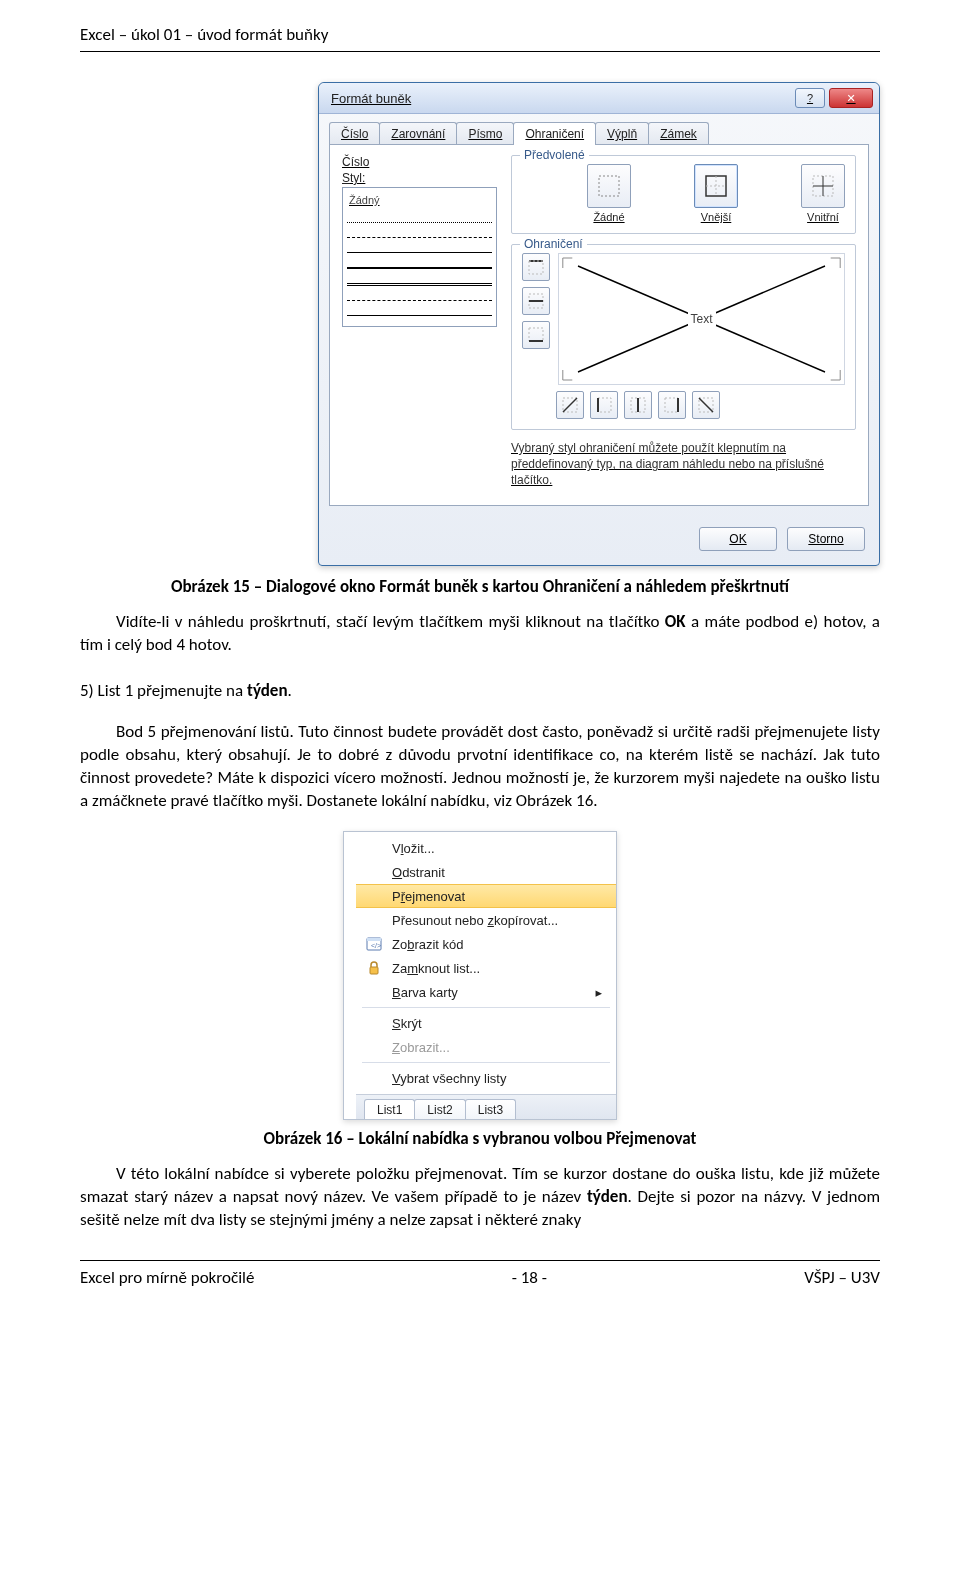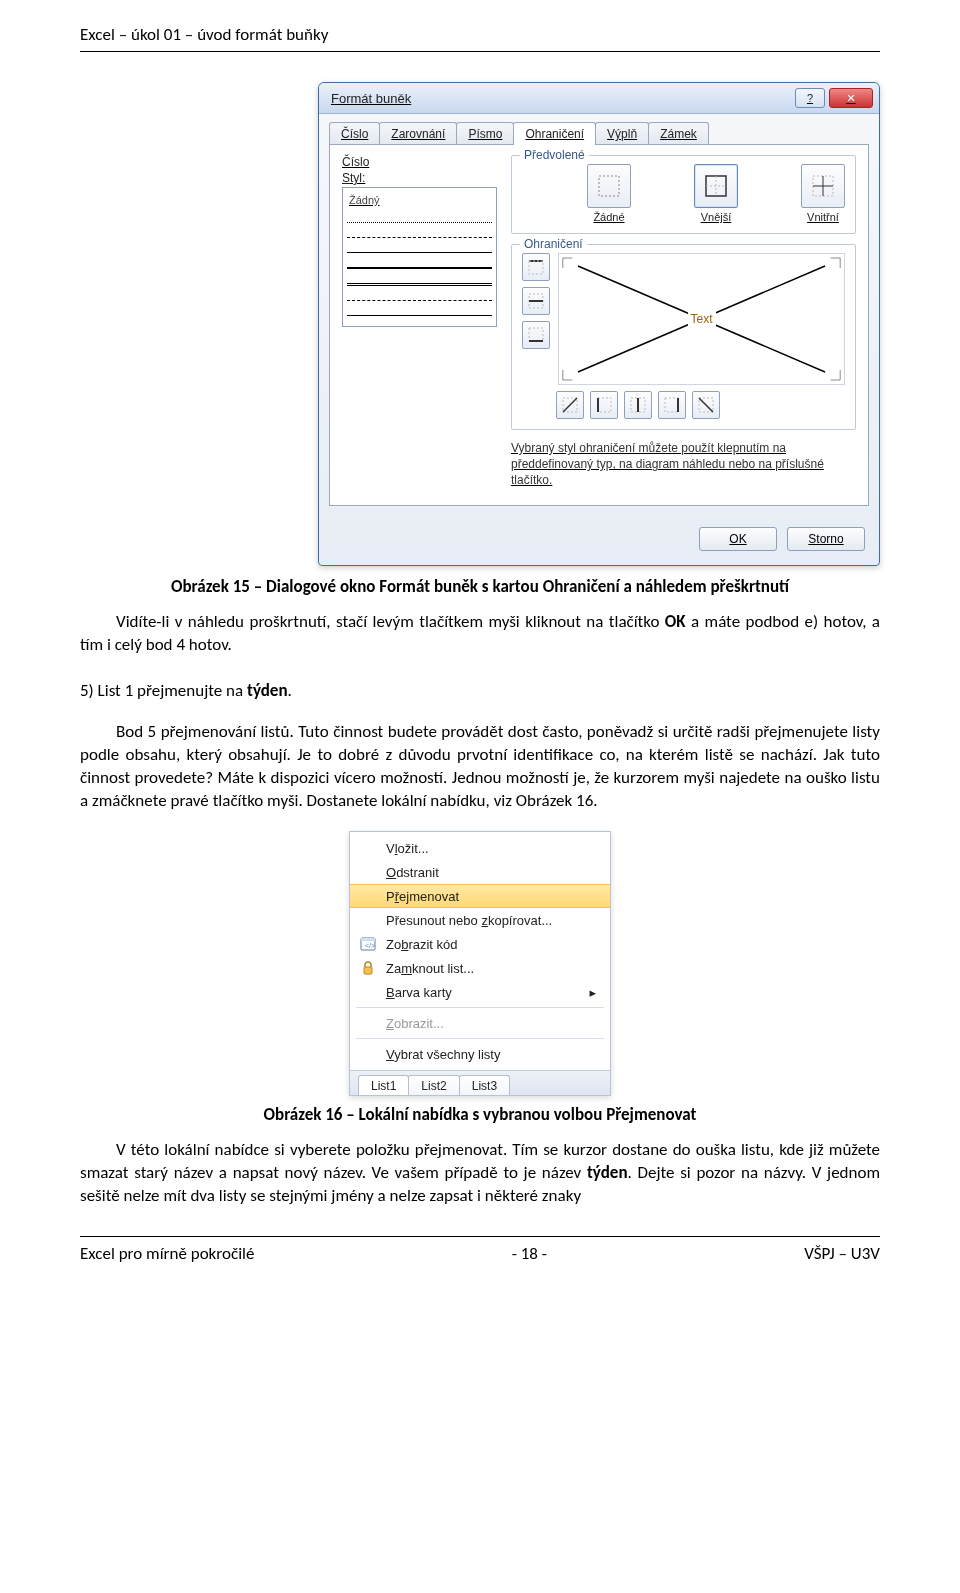--- a/index.html
+++ b/index.html
@@ -44,29 +44,29 @@
   .preset{display:flex;flex-direction:column;align-items:center;gap:3px;margin-left:45px;}
   .preset .pbtn{width:42px;height:42px;border:1px solid #8fa0ba;background:linear-gradient(#fdfdfe,#e8edf5);display:flex;align-items:center;justify-content:center;border-radius:2px;cursor:pointer;}
   .preset .pbtn svg{display:block;}
   .preset.sel .pbtn{border:1px solid #6b8bb7;box-shadow:0 0 0 1px #cfe2ff inset;}
   .preset .plabel{font-size:11px;}
   .ohr-row{display:flex;gap:8px;}
   .ohr-left{display:flex;flex-direction:column;gap:6px;}
   .sqbtn{width:26px;height:26px;border:1px solid #8fa0ba;background:linear-gradient(#fdfdfe,#e8edf5);border-radius:2px;display:flex;align-items:center;justify-content:center;cursor:pointer;}
   .preview{flex:1;border:1px solid #cfd6e2;height:130px;position:relative;background:#fff;}
   .preview svg{position:absolute;top:0;left:0;}
-  .preview .txt{position:absolute;left:50%;top:50%;transform:translate(-50%,-50%);font-size:12px;color:#a16207;background:#fff;padding:0 3px;}
+  .preview .txt{position:absolute;left:50%;top:50%;transform:translate(-50%,-50%);font-size:12px;color:#404040;background:#fff;padding:0 3px;}
   .ohr-bottom{display:flex;gap:6px;margin-top:6px;padding-left:34px;}
   .desc{font-size:12px;color:#333;margin-top:8px;line-height:1.35;}
   .dlg-buttons{display:flex;justify-content:flex-end;gap:10px;padding:10px 14px 14px 14px;}
   .dlgbtn{min-width:78px;height:24px;border:1px solid #8fa0ba;border-radius:3px;background:linear-gradient(#fdfdfe,#e4eaf3);font-size:12px;cursor:pointer;}
 
   
   .ctx-wrap{display:flex;justify-content:center;margin:12px 0 6px 0;}
-  .ctx-outer{width:260px;border:1px solid #b9c3d2;background:#fff;font-family:"Segoe UI",Tahoma,sans-serif;font-size:13px;color:#222;box-shadow:0 2px 6px rgba(0,0,0,.15);}
+  .ctx-outer{width:260px;border:1px solid #b9c3d2;background:#fff;font-family:"Segoe UI",Tahoma,sans-serif;font-size:13px;color:#222;box-shadow:0 2px 6px rgba(0,0,0,.15);padding-left:12px;}
   .ctx{padding:4px 0;}
   .ctx-item{display:flex;align-items:center;height:24px;padding:0 14px 0 8px;gap:8px;cursor:pointer;}
   .ctx-item .ic{width:20px;height:18px;display:flex;align-items:center;justify-content:center;}
   .ctx-item .ic svg{display:block;}
   .ctx-item.dis{color:#9a9a9a;}
   .ctx-item.sel{background:linear-gradient(#ffe9a6,#ffd873);border-top:1px solid #f3c24a;border-bottom:1px solid #f3c24a;height:22px;}
   .ctx-sep{height:1px;background:#d7dde8;margin:3px 6px;}
   .sheet-tabs{display:flex;border-top:1px solid #c6cedb;background:linear-gradient(#edf1f7,#e0e6f0);height:24px;align-items:flex-end;padding-left:8px;gap:0;}
   .sheet-tab{padding:3px 12px 2px 12px;font-size:12px;border:1px solid #b3bed0;border-bottom:none;background:linear-gradient(#fff,#f2f5fa);border-radius:3px 3px 0 0;margin-right:-1px;cursor:pointer;}
   .sheet-tab.active{font-weight:normal;background:#fff;}
@@ -281,20 +281,24 @@
               </svg>
             </span>
           <span>Za<span class="ul">m</span>knout list...</span>
         </div>
         <div class="ctx-item">
             <span class="ic"></span>
             <span><span class="ul">B</span>arva karty</span>
             <span style="margin-left:auto;">▸</span>
           </div>
         <div class="ctx-sep"></div>
+        <div class="ctx-item">
+            <span class="ic"></span>
+            <span><span class="ul">S</span>krýt</span>
+          </div>
         <div class="ctx-item dis">
             <span class="ic"></span>
             <span><span class="ul">Z</span>obrazit...</span>
           </div>
         <div class="ctx-sep"></div>
         <div class="ctx-item">
             <span class="ic"></span>
             <span><span class="ul">V</span>ybrat všechny listy</span>
           </div>
       </div>

